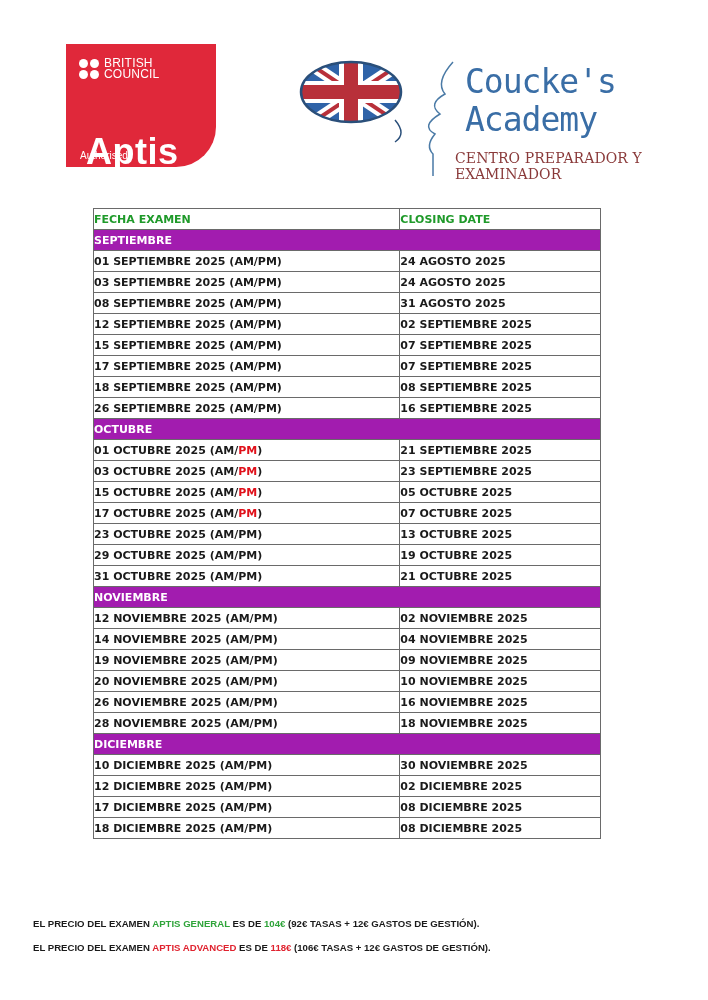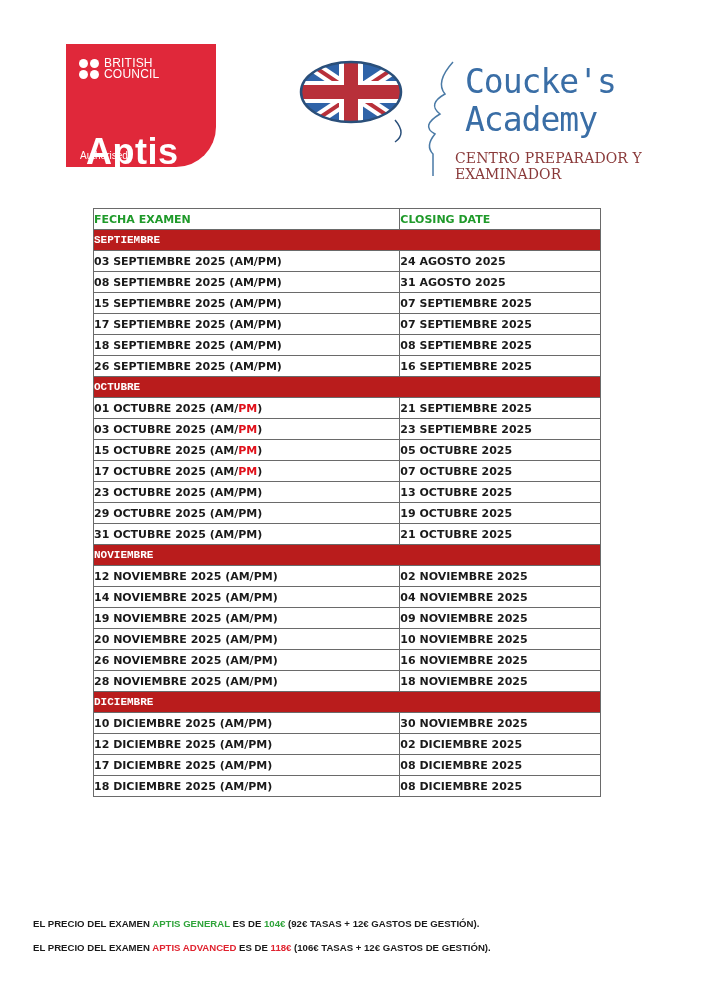--- a/index.html
+++ b/index.html
@@ -28,21 +28,21 @@
   table.sched {
     position: absolute; left: 93px; top: 208px; width: 508px;
     border-collapse: collapse;
     font-family: "DejaVu Sans", sans-serif; font-weight: bold;
     font-size: 11px; color: #1a1a1a;
   }
   table.sched td { border: 1px solid #6a6a6a; height: 21px; padding: 0; text-align: left; vertical-align: middle; }
   table.sched td.c1 { width: 307px; }
   table.sched td.c2 { width: 201px; }
   table.sched tr.hdr td { color: #1f9a2a; }
-  table.sched tr.month td { background: #b91c1c; color: #fff; font-family: Liberation Mono, monospace; }
+  table.sched tr.month td { background: #a21caf; color: #fff; }
   .pm-red { color: #e0101a; }
 
   .price { position: absolute; left: 33px; font-family: Liberation Sans, sans-serif; font-weight: bold; font-size: 9.6px; color: #1a1a1a; white-space: nowrap; margin-top: 24px; }
   .price.p1 { top: 894px; }
   .price.p2 { top: 918px; }
   .green { color: #2fa43a; }
   .red { color: #e0232f; }
 </style>
 </head>
 <body>
@@ -97,28 +97,36 @@
 <table class="sched">
   <tbody id="sched-body">
     <tr class="hdr">
       <td class="c1">FECHA EXAMEN</td>
       <td class="c2">CLOSING DATE</td>
     </tr>
   <tr class="month">
         <td colspan="2">SEPTIEMBRE</td>
       </tr>
       <tr>
+        <td class="c1"><span>01 SEPTIEMBRE 2025</span> <span>(AM/PM)</span></td>
+        <td class="c2">24 AGOSTO 2025</td>
+      </tr>
+      <tr>
         <td class="c1"><span>03 SEPTIEMBRE 2025</span> <span>(AM/PM)</span></td>
         <td class="c2">24 AGOSTO 2025</td>
       </tr>
       <tr>
         <td class="c1"><span>08 SEPTIEMBRE 2025</span> <span>(AM/PM)</span></td>
         <td class="c2">31 AGOSTO 2025</td>
       </tr>
       <tr>
+        <td class="c1"><span>12 SEPTIEMBRE 2025</span> <span>(AM/PM)</span></td>
+        <td class="c2">02 SEPTIEMBRE 2025</td>
+      </tr>
+      <tr>
         <td class="c1"><span>15 SEPTIEMBRE 2025</span> <span>(AM/PM)</span></td>
         <td class="c2">07 SEPTIEMBRE 2025</td>
       </tr>
       <tr>
         <td class="c1"><span>17 SEPTIEMBRE 2025</span> <span>(AM/PM)</span></td>
         <td class="c2">07 SEPTIEMBRE 2025</td>
       </tr>
       <tr>
         <td class="c1"><span>18 SEPTIEMBRE 2025</span> <span>(AM/PM)</span></td>
         <td class="c2">08 SEPTIEMBRE 2025</td>

